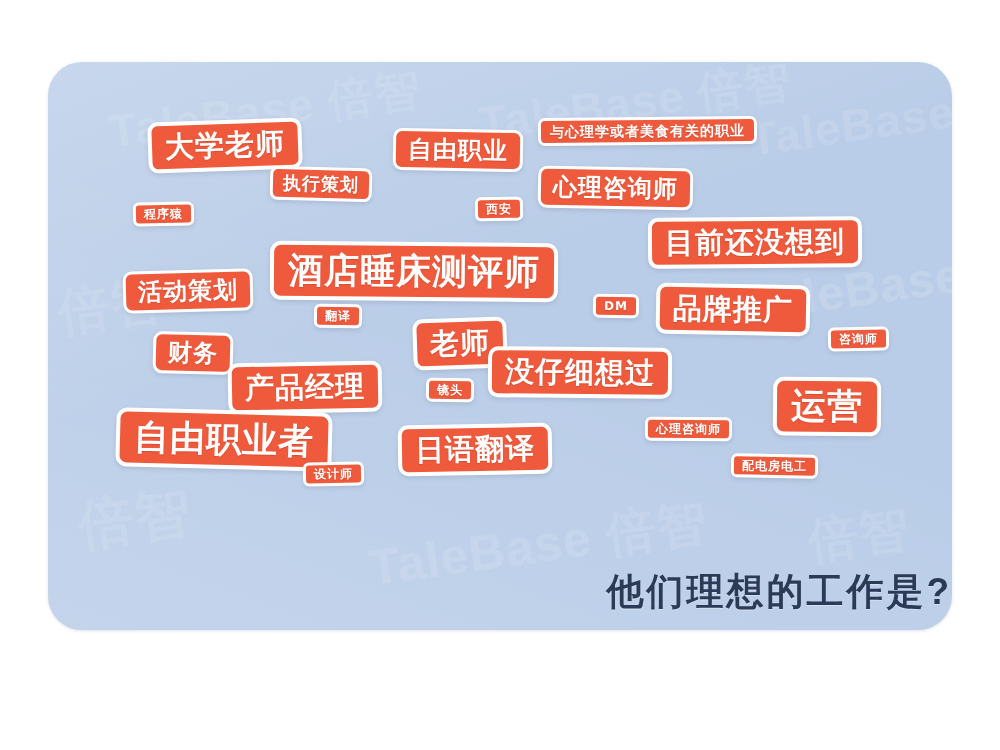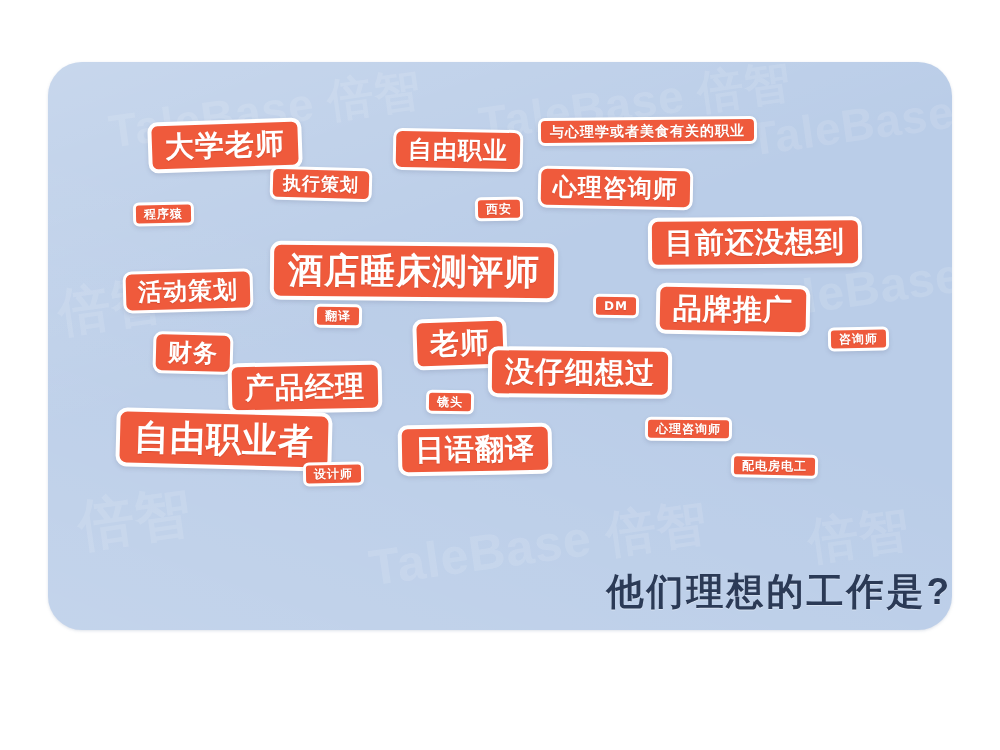--- a/index.html
+++ b/index.html
@@ -159,21 +159,22 @@
         <div class="tag sz-xl" style="left: 222px; top: 180px; transform: rotate(0.5deg);">酒店睡床测评师</div>
         <div class="tag sz-md" style="left: 75px; top: 208px; transform: rotate(-1.5deg);">活动策划</div>
         <div class="tag sz-xxs" style="left: 266px; top: 242px; transform: rotate(1deg);">翻译</div>
         <div class="tag sz-xxs" style="left: 545px; top: 232px; transform: rotate(0.5deg);">DM</div>
         <div class="tag sz-lg" style="left: 608px; top: 222px; transform: rotate(1deg);">品牌推广</div>
         <div class="tag sz-xxs" style="left: 780px; top: 265px; transform: rotate(-1deg);">咨询师</div>
         <div class="tag sz-md" style="left: 105px; top: 270px; transform: rotate(1.5deg);">财务</div>
         <div class="tag sz-lg" style="left: 365px; top: 256px; transform: rotate(-2deg);">老师</div>
         <div class="tag sz-lg" style="left: 440px; top: 285px; transform: rotate(0.5deg);">没仔细想过</div>
         <div class="tag sz-lg" style="left: 180px; top: 300px; transform: rotate(-1deg);">产品经理</div>
-        <div class="tag sz-xxs" style="left: 378px; top: 328px; transform: rotate(1deg);">镜头</div>
+        <div class="tag sz-xxs" style="left: 378px; top: 316px; transform: rotate(1deg);">镜头</div>
+        <div class="tag sz-xl" style="left: 725px; top: 315px; transform: rotate(0.5deg);">运营</div>
         <div class="tag sz-xl" style="left: 68px; top: 348px; transform: rotate(1.5deg);">自由职业者</div>
         <div class="tag sz-lg" style="left: 350px; top: 362px; transform: rotate(-1deg);">日语翻译</div>
         <div class="tag sz-xxs" style="left: 597px; top: 355px; transform: rotate(0.5deg);">心理咨询师</div>
         <div class="tag sz-xxs" style="left: 255px; top: 400px; transform: rotate(-1deg);">设计师</div>
         <div class="tag sz-xxs" style="left: 683px; top: 392px; transform: rotate(1deg);">配电房电工</div>
       </div>
 
     <div id="headline">他们理想的工作是?</div>
 
     <div id="brand">

